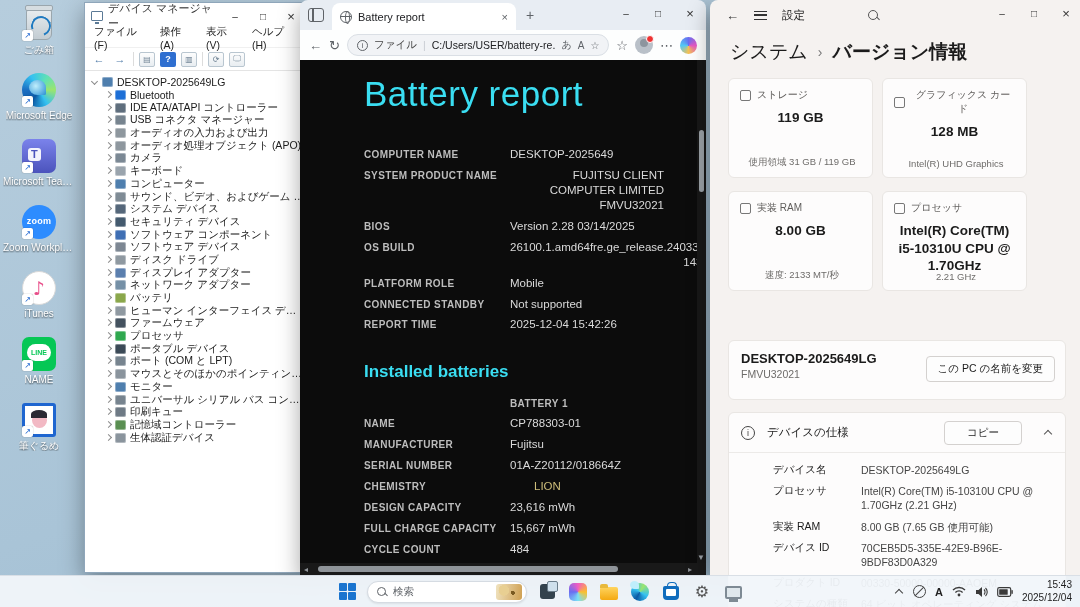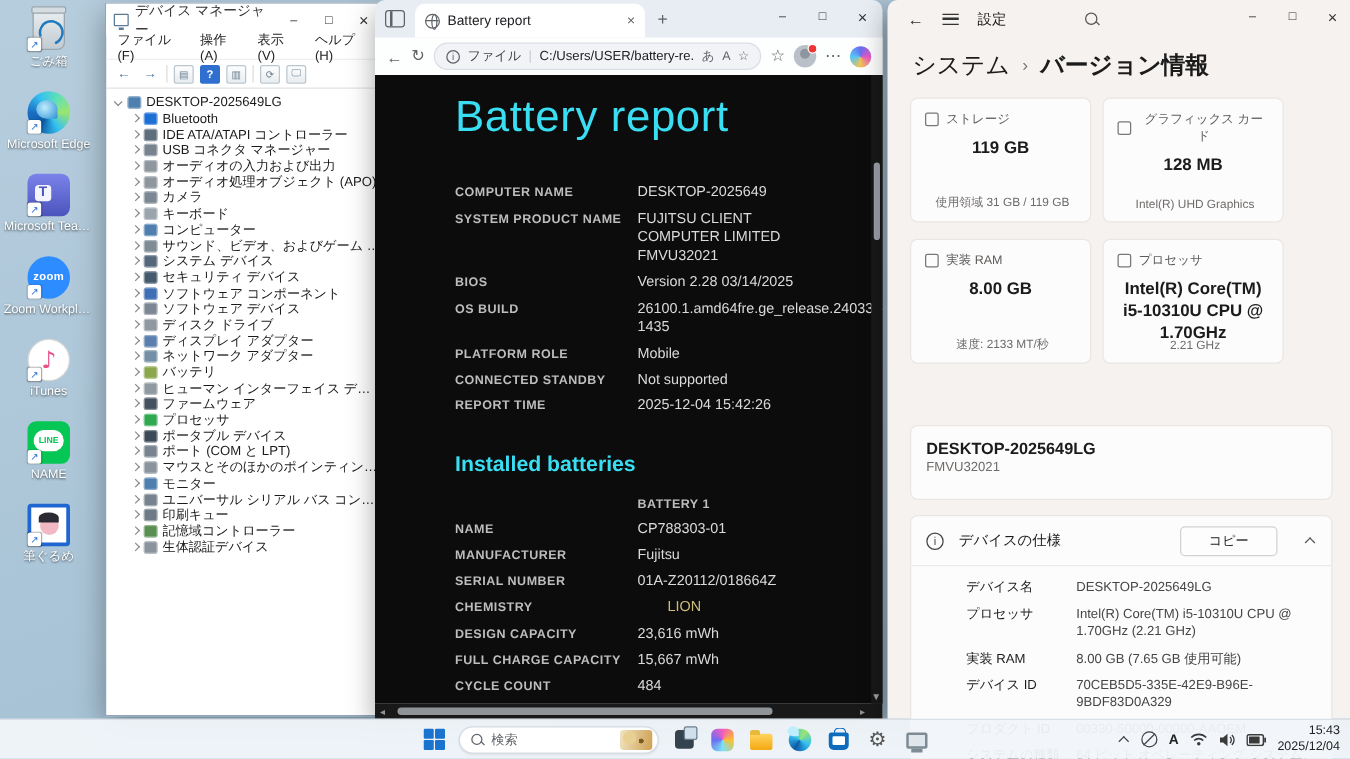--- a/index.html
+++ b/index.html
@@ -82,21 +82,21 @@
   .avatar { width:18px; height:18px; border-radius:50%; background:#b9c0c8; position:relative; }
   .avatar:before { content:""; position:absolute; left:5px; top:3px; width:8px; height:8px; border-radius:50%; background:#8d959e; }
   .avatar:after { content:""; position:absolute; right:-1px; top:-1px; width:6px; height:6px; border-radius:50%; background:#e33; border:1px solid #fff; }
   .copilot { width:17px; height:17px; border-radius:50%; background:conic-gradient(#6a6df1,#e558c4,#f5c353,#53c7f5,#6a6df1); }
   .edge-content { position:absolute; top:60px; left:0; right:0; bottom:12px; background:#0c0c0c; overflow:hidden; }
   .bp-inner { position:absolute; left:64px; top:0; width:300px; }
   .bp-title { margin-top:14px; font-size:35px; font-weight:300; color:#3adef2; letter-spacing:.5px; }
   .bp-table { margin-top:33px; }
   .bp-row { display:flex; margin-bottom:6px; }
   .bp-label { width:146px; flex:0 0 auto; font-size:10px; font-weight:bold; color:#bdbdbd; letter-spacing:.4px; padding-top:2px; }
-  .bp-value { font-size:11.5px; color:#dadada; line-height:1.3; }
+  .bp-value { font-size:11.5px; color:#dadada; line-height:1.3;text-align:right; }
   .bp-sec { margin-top:30px; font-size:17px; font-weight:bold; color:#3adef2; }
   .bp-sub { margin-top:3px; font-size:11px; color:#6f6f6f; }
   .bp-btable { margin-top:16px; }
   .bp-bhead { display:flex; margin-bottom:7px; }
   .bp-bhead span { font-size:10px; font-weight:bold; color:#bdbdbd; letter-spacing:.4px; }
   .vscroll { position:absolute; right:0; top:60px; bottom:12px; width:9px; background:#181818; }
   .vthumb { position:absolute; left:2px; top:70px; width:5px; height:62px; border-radius:3px; background:#9aa0a6; }
   .varrow { position:absolute; right:1px; bottom:13px; font-size:8px; color:#9aa0a6; }
   .hscroll { position:absolute; left:0; right:0; bottom:0; height:12px; background:#191919; border-radius:0; display:flex; align-items:center; }
   .hthumb { position:absolute; left:18px; width:300px; height:6px; border-radius:3px; background:#8f9499; }
@@ -621,20 +621,21 @@
             <span class="card-icon"></span>
             <span class="card-title">プロセッサ</span>
           </div>
           <div class="card-value">Intel(R) Core(TM) i5-10310U CPU @ 1.70GHz</div>
           <div class="card-foot">2.21 GHz</div>
         </div>
       </div>
     <div class="name-card">
       <div class="pc-name">DESKTOP-2025649LG</div>
       <div class="pc-model">FMVU32021</div>
+      <button class="btn rename-btn">この PC の名前を変更</button>
     </div>
     <div class="spec-card">
       <div class="spec-head">
         <span class="ii">i</span>
         <span class="spec-title">デバイスの仕様</span>
         <button class="btn copy-btn">コピー</button>
         <span class="chev-up"></span>
       </div>
       <div class="spec-rows">
 

